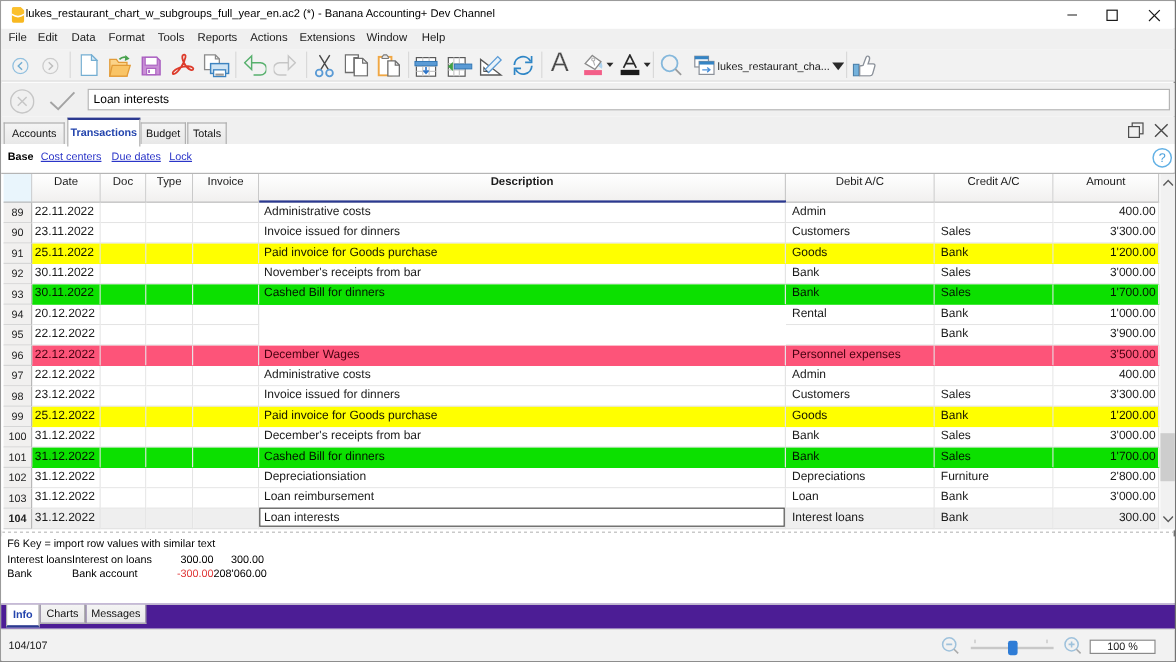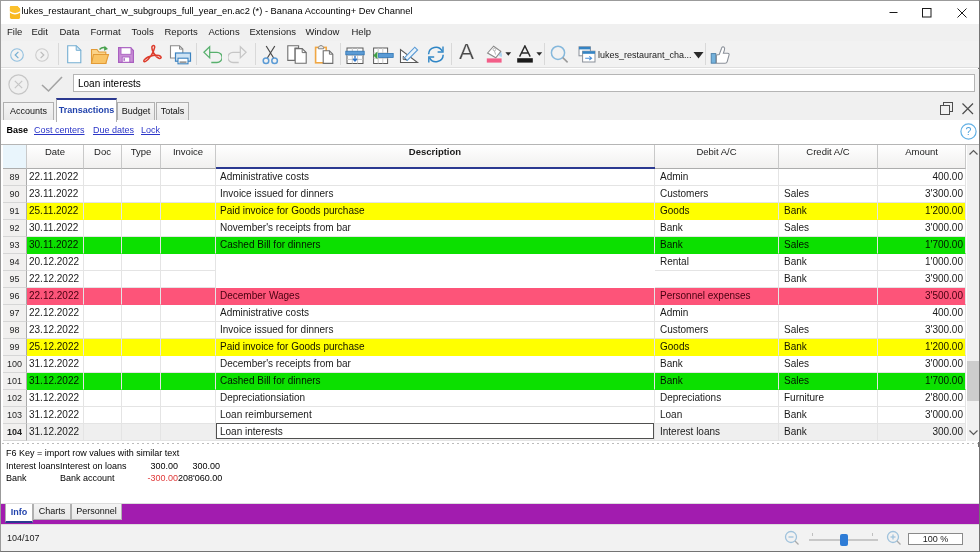--- a/index.html
+++ b/index.html
@@ -386,24 +386,24 @@
   <div class="abs" style="left:5px;top:14px;">Interest loans</div>
   <div class="abs" style="left:59px;top:14px;">Interest on loans</div>
   <div class="abs" style="left:140px;top:14px;width:37px;text-align:right;">300.00</div>
   <div class="abs" style="left:182px;top:14px;width:37px;text-align:right;">300.00</div>
   <div class="abs" style="left:5px;top:26px;">Bank</div>
   <div class="abs" style="left:59px;top:26px;">Bank account</div>
   <div class="abs" style="left:140px;top:26px;width:37px;text-align:right;color:#e03a3a;">-300.00</div>
   <div class="abs" style="left:177px;top:26px;">208'060.00</div>
 </div>
 
-<div class="abs" style="left:0;top:502px;width:978px;height:21px;background:#a21caf;border-top:1px solid #dcdcdc;">
+<div class="abs" style="left:0;top:502px;width:978px;height:21px;background:#4c1d95;border-top:1px solid #dcdcdc;">
   <div class="abs" style="left:4px;top:0px;width:28px;height:19px;background:#fff;border:1px solid #b0b0b0;border-top:none;border-bottom:2px solid #2b3990;font-size:9px;font-weight:bold;color:#2344ad;text-align:center;line-height:16px;">Info</div>
   <div class="abs" style="left:32px;top:0px;width:38px;height:16px;background:linear-gradient(#f4f4f4,#e8e8e8);border:1px solid #b0b0b0;border-top:none;font-size:9px;color:#111;text-align:center;line-height:14px;">Charts</div>
-  <div class="abs" style="left:70px;top:0px;width:51px;height:16px;background:linear-gradient(#f4f4f4,#e8e8e8);border:1px solid #b0b0b0;border-top:none;font-size:9px;color:#111;text-align:center;line-height:14px;">Personnel</div>
+  <div class="abs" style="left:70px;top:0px;width:51px;height:16px;background:linear-gradient(#f4f4f4,#e8e8e8);border:1px solid #b0b0b0;border-top:none;font-size:9px;color:#111;text-align:center;line-height:14px;">Messages</div>
 </div>
 
 <div class="abs" style="left:0;top:523px;width:978px;height:27px;background:#f2f2f2;border-top:1px solid #dcdcdc;">
   <div class="abs" style="left:6px;top:8px;font-size:9px;color:#1a1a1a;">104/107</div>
   <svg class="abs" style="left:783px;top:5px" width="16" height="16" viewBox="0 0 16 16">
     <circle cx="7" cy="7" r="5.5" fill="none" stroke="#9fc2dc" stroke-width="1.3"></circle>
     <line x1="4.5" y1="7" x2="9.5" y2="7" stroke="#9fc2dc" stroke-width="1.3"></line>
     <line x1="11" y1="11" x2="14.5" y2="14.5" stroke="#aaaaaa" stroke-width="1.3"></line>
   </svg>
   <div class="abs" style="left:811px;top:8px;width:1px;height:3px;background:#c0c0c0;"></div>

